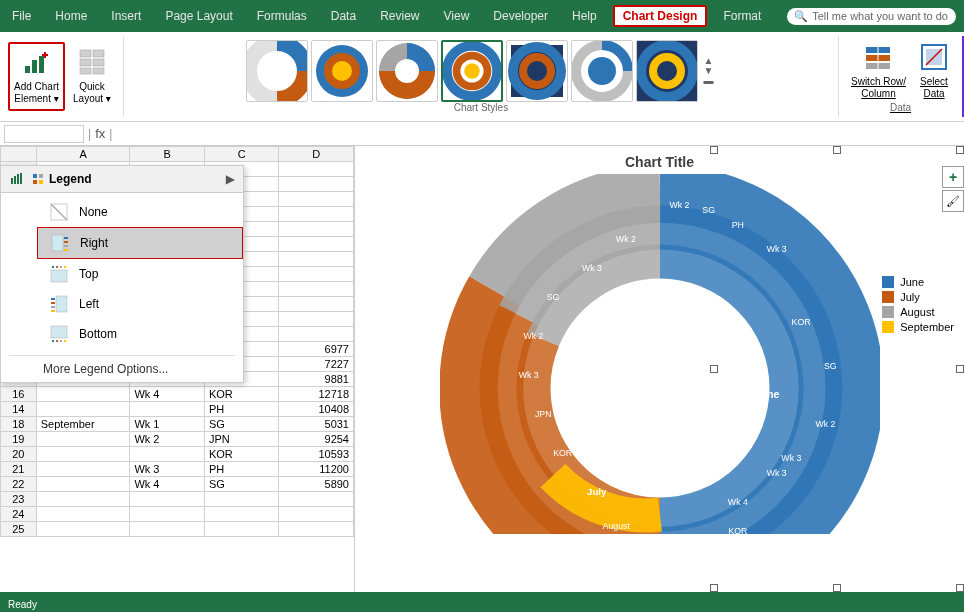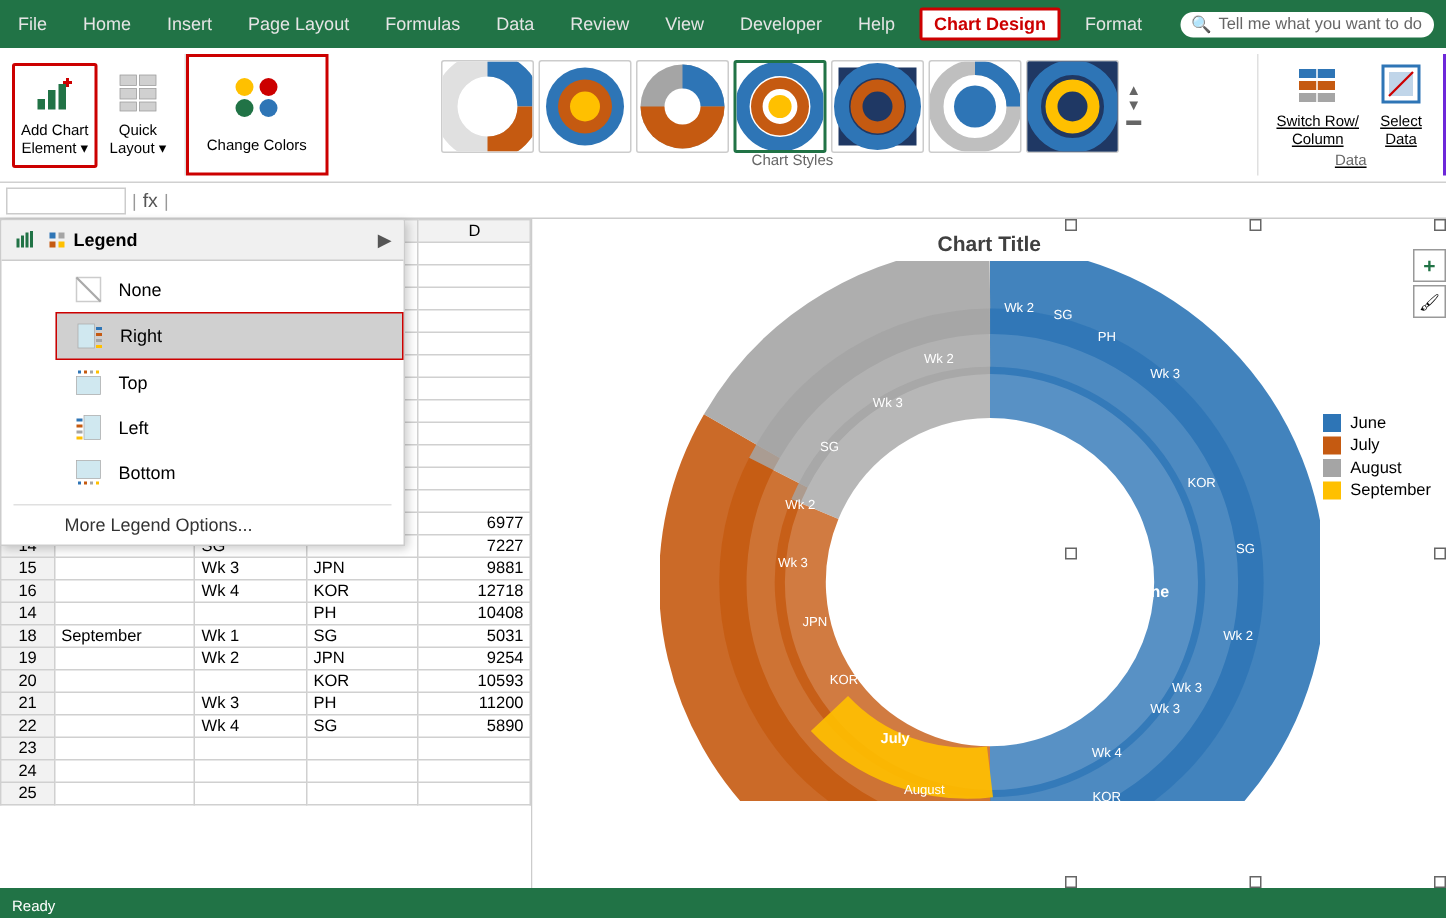--- a/index.html
+++ b/index.html
@@ -330,36 +330,20 @@
             <rect x="15" y="11" width="11" height="7" fill="#d0d0d0" stroke="#999" stroke-width="0.5"></rect>
             <rect x="2" y="20" width="11" height="6" fill="#d0d0d0" stroke="#999" stroke-width="0.5"></rect>
             <rect x="15" y="20" width="11" height="6" fill="#d0d0d0" stroke="#999" stroke-width="0.5"></rect>
           </svg>
         </span>
         <span class="btn-label">Quick<br>Layout ▾</span>
       </div>
     </div>
   </div>
 
-  <div class="ribbon-group" style="border:2px solid #c00;">
-    <div class="ribbon-group-items">
-      <div class="ribbon-btn change-colors-btn" style="border:none;">
-        <span class="btn-icon">
-          <svg width="32" height="36" viewBox="0 0 32 36">
-            <circle cx="8" cy="8" r="6" fill="#ffc000"></circle>
-            <circle cx="24" cy="8" r="6" fill="#c00"></circle>
-            <circle cx="8" cy="22" r="6" fill="#217346"></circle>
-            <circle cx="24" cy="22" r="6" fill="#2e75b6"></circle>
-          </svg>
-        </span>
-        <span class="btn-label">Change
-Colors</span>
-      </div>
-    </div>
-  </div>
 
   <div class="ribbon-group chart-styles-group" style="flex:1; border-right:1px solid #e0e0e0;">
     <div class="chart-styles-items" style="flex:1; align-items:center;">
 
       <div class="chart-style-thumb">
         <svg viewBox="0 0 60 60">
             <circle cx="30" cy="30" r="28" fill="none" stroke="#e0e0e0" stroke-width="16"></circle>
             <path d="M30 2 A28 28 0 0 1 58 30" fill="none" stroke="#2e75b6" stroke-width="16"></path>
             <path d="M58 30 A28 28 0 0 1 30 58" fill="none" stroke="#c55a11" stroke-width="16"></path>
           </svg>
@@ -748,21 +732,21 @@
     <div style="position:absolute; left:355px; bottom:0; width:8px; height:8px; background:#fff; border:1px solid #666;"></div>
     <div style="position:absolute; right:0; bottom:0; width:8px; height:8px; background:#fff; border:1px solid #666;"></div>
 
     <div style="position:absolute; left:calc(50% + 177px); top:0; transform:translateX(-50%); width:8px; height:8px; background:#fff; border:1px solid #666;"></div>
     <div style="position:absolute; left:calc(50% + 177px); bottom:0; transform:translateX(-50%); width:8px; height:8px; background:#fff; border:1px solid #666;"></div>
     <div style="position:absolute; left:355px; top:50%; transform:translateY(-50%); width:8px; height:8px; background:#fff; border:1px solid #666;"></div>
     <div style="position:absolute; right:0; top:50%; transform:translateY(-50%); width:8px; height:8px; background:#fff; border:1px solid #666;"></div>
   </div>
 </div>
 
-<div class="dropdown-menu" style="position:fixed; top:146px; left:0px; z-index:200; width:270px;">
+<div class="dropdown-menu" style="position:fixed; top:165px; left:0px; z-index:200; width:244px;">
 
   <div style="display:flex; align-items:center; padding:5px 8px; background:#f0f0f0; border-bottom:1px solid #ccc;">
     <div style="width:16px; height:16px; margin-right:6px; display:flex; align-items:center; justify-content:center;">
       <svg width="14" height="14" viewBox="0 0 14 14">
         <rect x="1" y="6" width="2" height="6" fill="#217346"></rect>
         <rect x="4" y="4" width="2" height="8" fill="#217346"></rect>
         <rect x="7" y="2" width="2" height="10" fill="#217346"></rect>
         <rect x="10" y="1" width="2" height="11" fill="#217346"></rect>
       </svg>
     </div>

